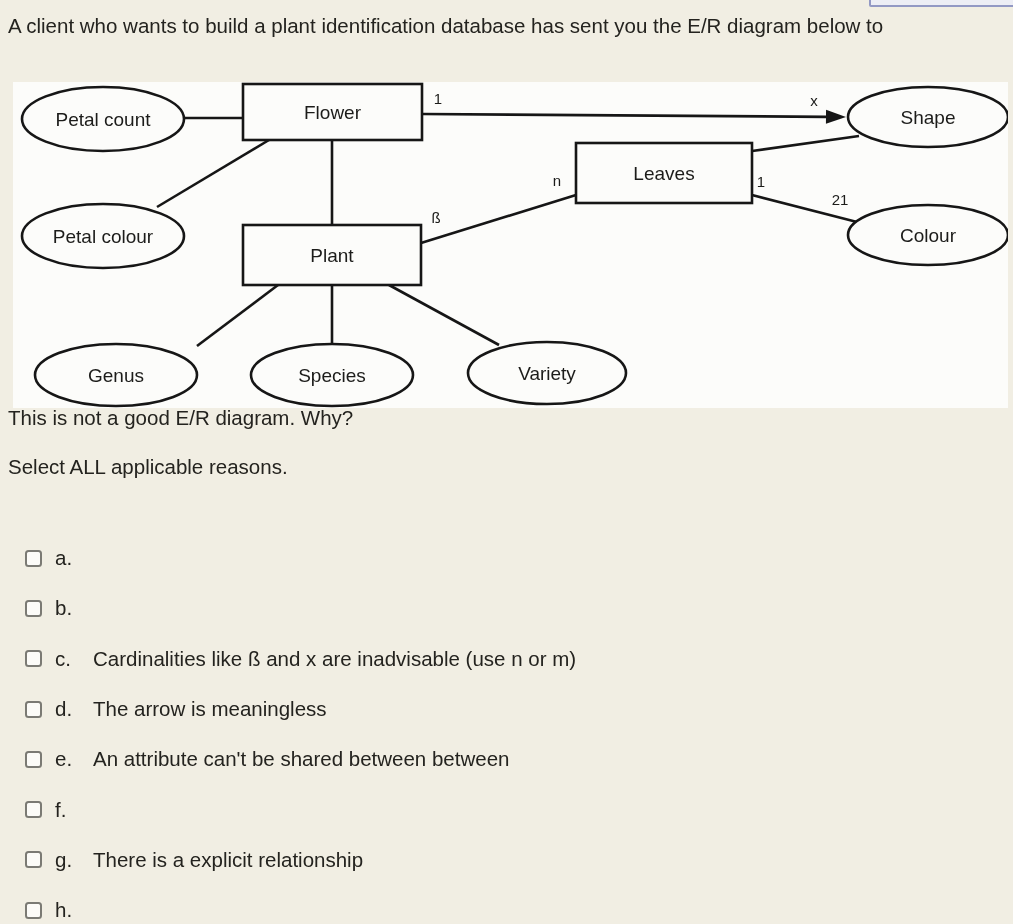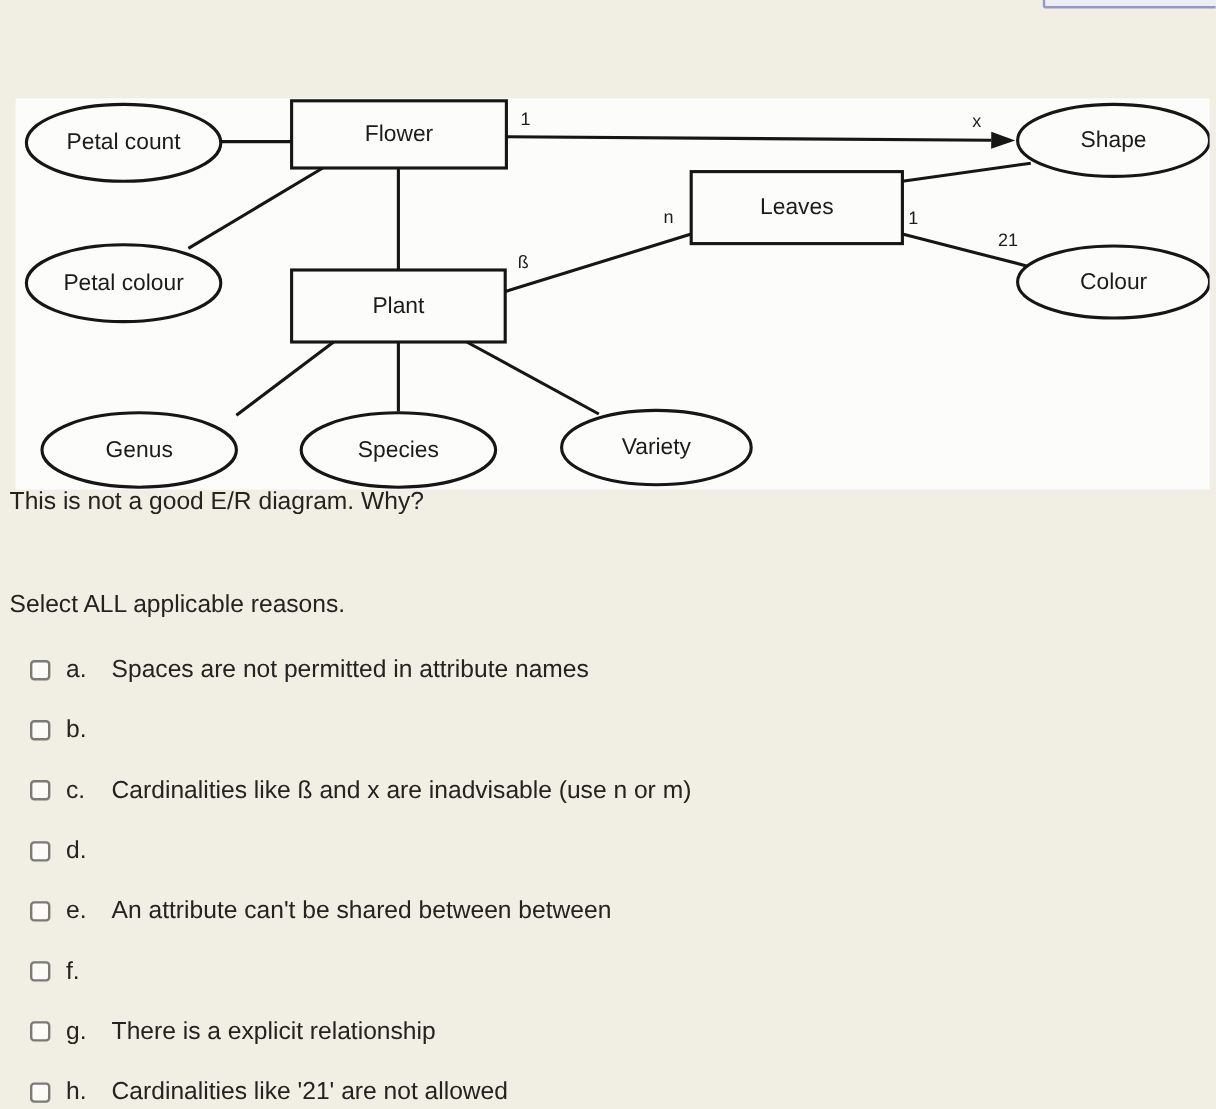--- a/index.html
+++ b/index.html
@@ -19,41 +19,42 @@
   .intro {
     position: absolute; left: 8px; top: 9px; width: 990px;
     font-size: 20.5px; line-height: 33px;
   }
   .diagram-wrap {
     position: absolute; left: 13px; top: 82px; width: 995px; height: 326px;
     background: #fcfcfa;
   }
   .diagram-wrap svg { display: block; width: 100%; height: 100%; }
   .q-prompt { position: absolute; left: 8px; top: 406px; font-size: 20.5px; }
-  .q-instruction { position: absolute; left: 8px; top: 492px; font-size: 20.5px; }
+  .q-instruction { position: absolute; left: 8px; top: 455px; font-size: 20.5px; }
   .options { position: absolute; left: 25px; top: 533px; width: 960px; }
   .option-row { display: flex; align-items: center; height: 50.3px; }
   .checkbox {
     flex: none; width: 17px; height: 17px;
     border: 2px solid #7b7a74; border-radius: 3.5px;
     background: #fcfbf8; cursor: pointer;
   }
   .option-key { flex: none; width: 38px; margin-left: 13px; font-size: 20.5px; }
   .option-label { font-size: 20.5px; }
   
   text { font-family: "Liberation Sans", sans-serif; fill: #1c1c1a; }
   .node-label { font-size: 19px; }
   .card-label { font-size: 15px; }
 </style>
 </head>
 <body>
 
 <div class="cutoff-box"></div>
 
 <div class="intro">
+  <div>A client who wants to build a plant identification database has sent you the E/R diagram below to</div>
 </div>
 
 <div class="diagram-wrap">
   <svg id="er-svg" viewBox="13 82 995 326">
       <line x1="184" y1="118" x2="243" y2="118" stroke="#161616" stroke-width="2.6"></line>
       <line x1="157" y1="207" x2="269" y2="140" stroke="#161616" stroke-width="2.6"></line>
       <line x1="332" y1="140" x2="332" y2="225" stroke="#161616" stroke-width="2.6"></line>
       <polygon points="846,117 825.9509735420186,123.85831889657806 826.0500276663845,109.85866931951912" fill="#161616"></polygon>
       <line x1="422" y1="114" x2="826.0005006042015" y2="116.85849410804859" stroke="#161616" stroke-width="2.6"></line>
       <line x1="421" y1="243" x2="576" y2="195" stroke="#161616" stroke-width="2.6"></line>
@@ -91,47 +92,46 @@
     </svg>
 </div>
 
 <div class="q-prompt">This is not a good E/R diagram. Why?</div>
 <div class="q-instruction">Select ALL applicable reasons.</div>
 
 <div class="options" id="options">
     <div class="option-row">
       <span class="checkbox"></span>
       <span class="option-key">a.</span>
-      <span class="option-label">Spaces are not permitted in attribute names</span>
     </div>
     <div class="option-row">
       <span class="checkbox"></span>
       <span class="option-key">b.</span>
     </div>
     <div class="option-row">
       <span class="checkbox"></span>
       <span class="option-key">c.</span>
       <span class="option-label">Cardinalities like ß and x are inadvisable (use n or m)</span>
     </div>
     <div class="option-row">
       <span class="checkbox"></span>
       <span class="option-key">d.</span>
+      <span class="option-label">The arrow is meaningless</span>
     </div>
     <div class="option-row">
       <span class="checkbox"></span>
       <span class="option-key">e.</span>
       <span class="option-label">An attribute can't be shared between between</span>
     </div>
     <div class="option-row">
       <span class="checkbox"></span>
       <span class="option-key">f.</span>
     </div>
     <div class="option-row">
       <span class="checkbox"></span>
       <span class="option-key">g.</span>
       <span class="option-label">There is a explicit relationship</span>
     </div>
     <div class="option-row">
       <span class="checkbox"></span>
       <span class="option-key">h.</span>
-      <span class="option-label">Cardinalities like '21' are not allowed</span>
     </div>
   </div>
 
 </body></html>

